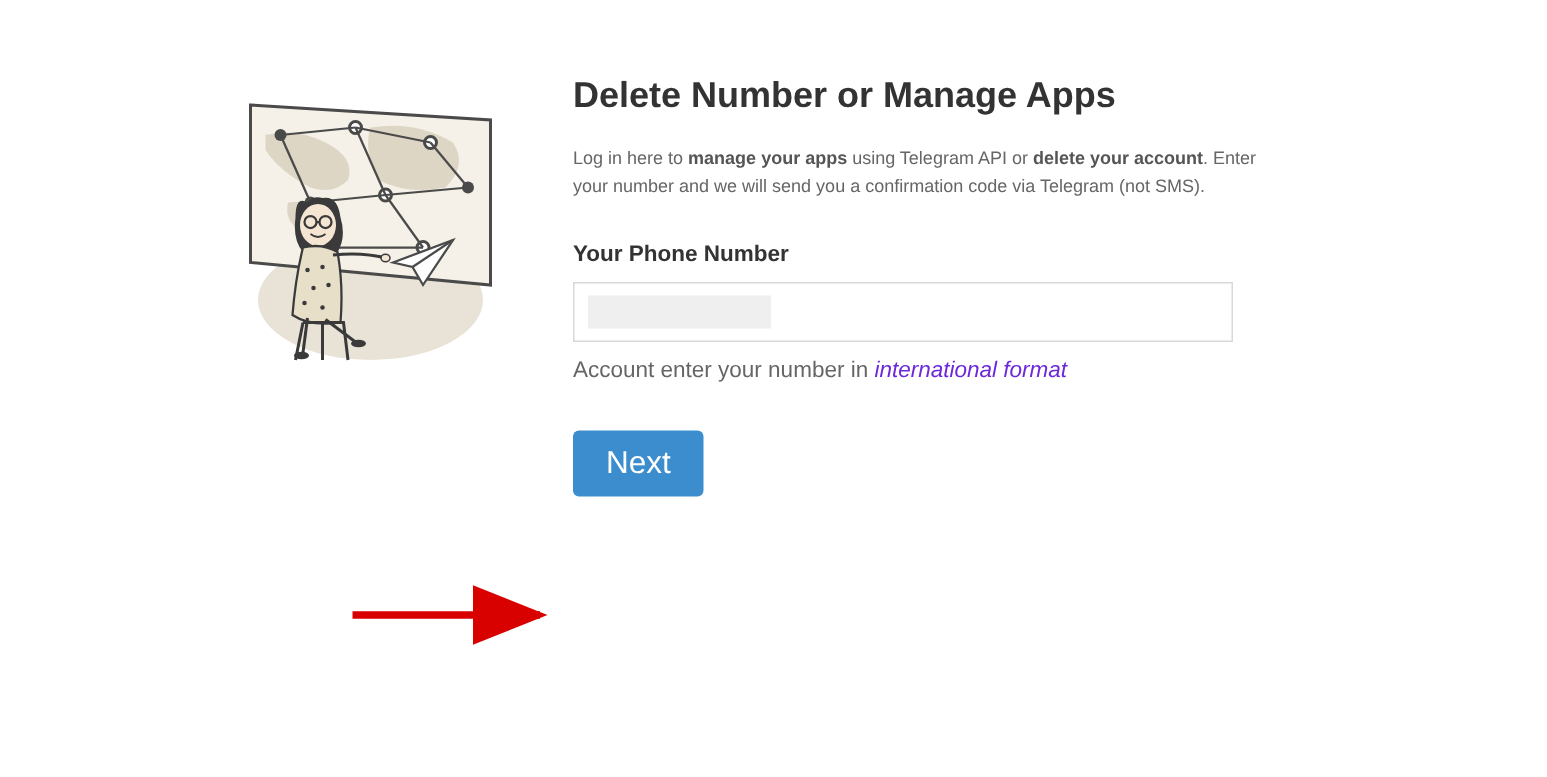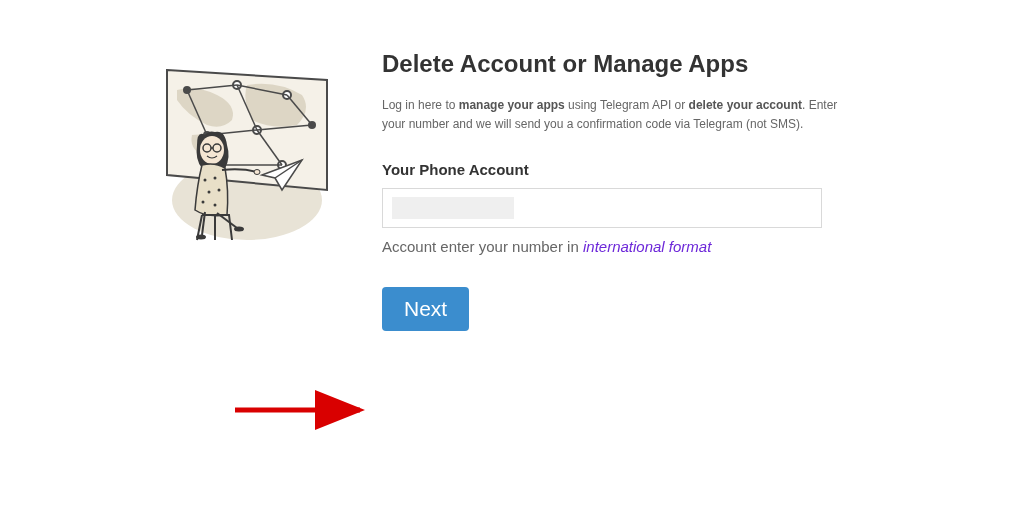--- a/index.html
+++ b/index.html
@@ -157,27 +157,27 @@
       <path d="M 58 162 L 55 185" stroke="#3a3a3a" stroke-width="2"></path>
       <path d="M 70 163 L 90 178" stroke="#3a3a3a" stroke-width="2"></path>
       <ellipse cx="54" cy="187" rx="5" ry="2.5" fill="#3a3a3a"></ellipse>
       <ellipse cx="92" cy="179" rx="5" ry="2.5" fill="#3a3a3a"></ellipse>
 
       <path d="M 55 165 L 82 165 L 85 190 M 55 165 L 50 190 M 68 165 L 68 190" stroke="#3a3a3a" stroke-width="2" fill="none"></path>
     </svg>
   </div>
 
   <div class="content">
-    <h1 class="title">Delete Account or Manage Apps</h1>
+    <h1 class="title">Delete Number or Manage Apps</h1>
 
     <p class="description">
       <span>Log in here to </span><strong>manage your apps</strong><span> using Telegram API or </span><strong>delete your account</strong><span>. Enter your number and we will send you a confirmation code via Telegram (not SMS).</span>
     </p>
 
-    <div class="field-label">Your Phone Account</div>
+    <div class="field-label">Your Phone Number</div>
 
     <div style="position:relative;">
       <input type="text" class="phone-input" value="" style="">
       <div class="redacted"></div>
     </div>
 
     <div class="helper-text">
       <span>Account enter your number in </span><a href="#">international format</a>
     </div>
 

